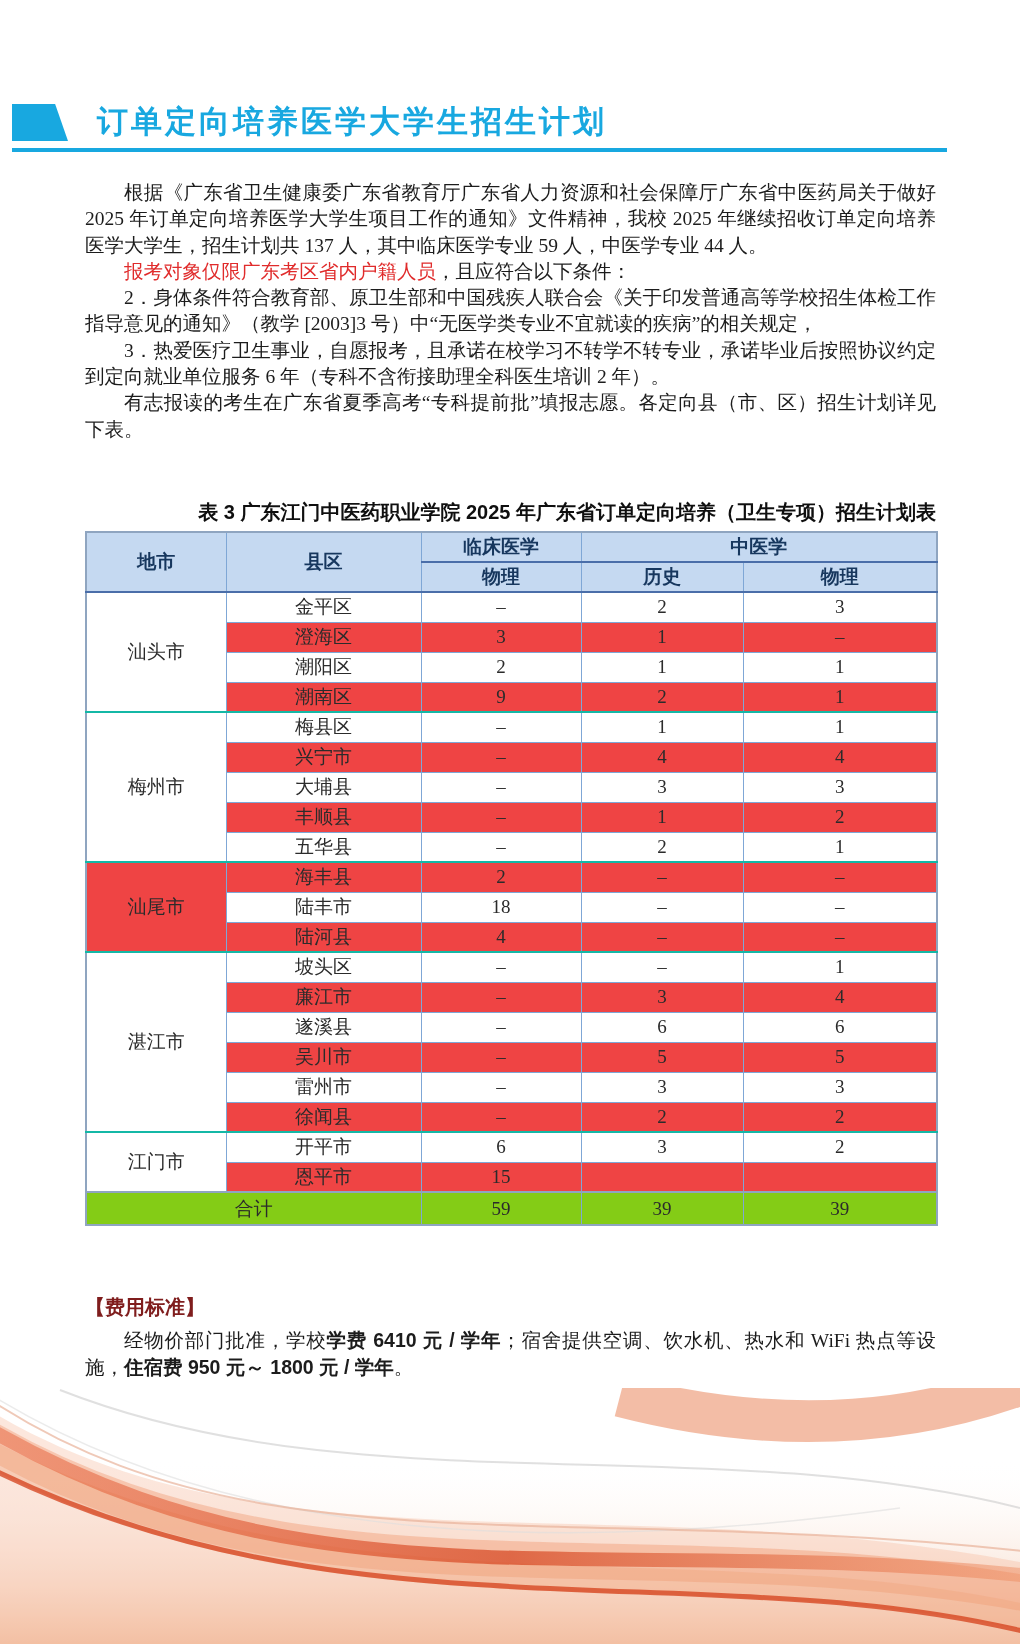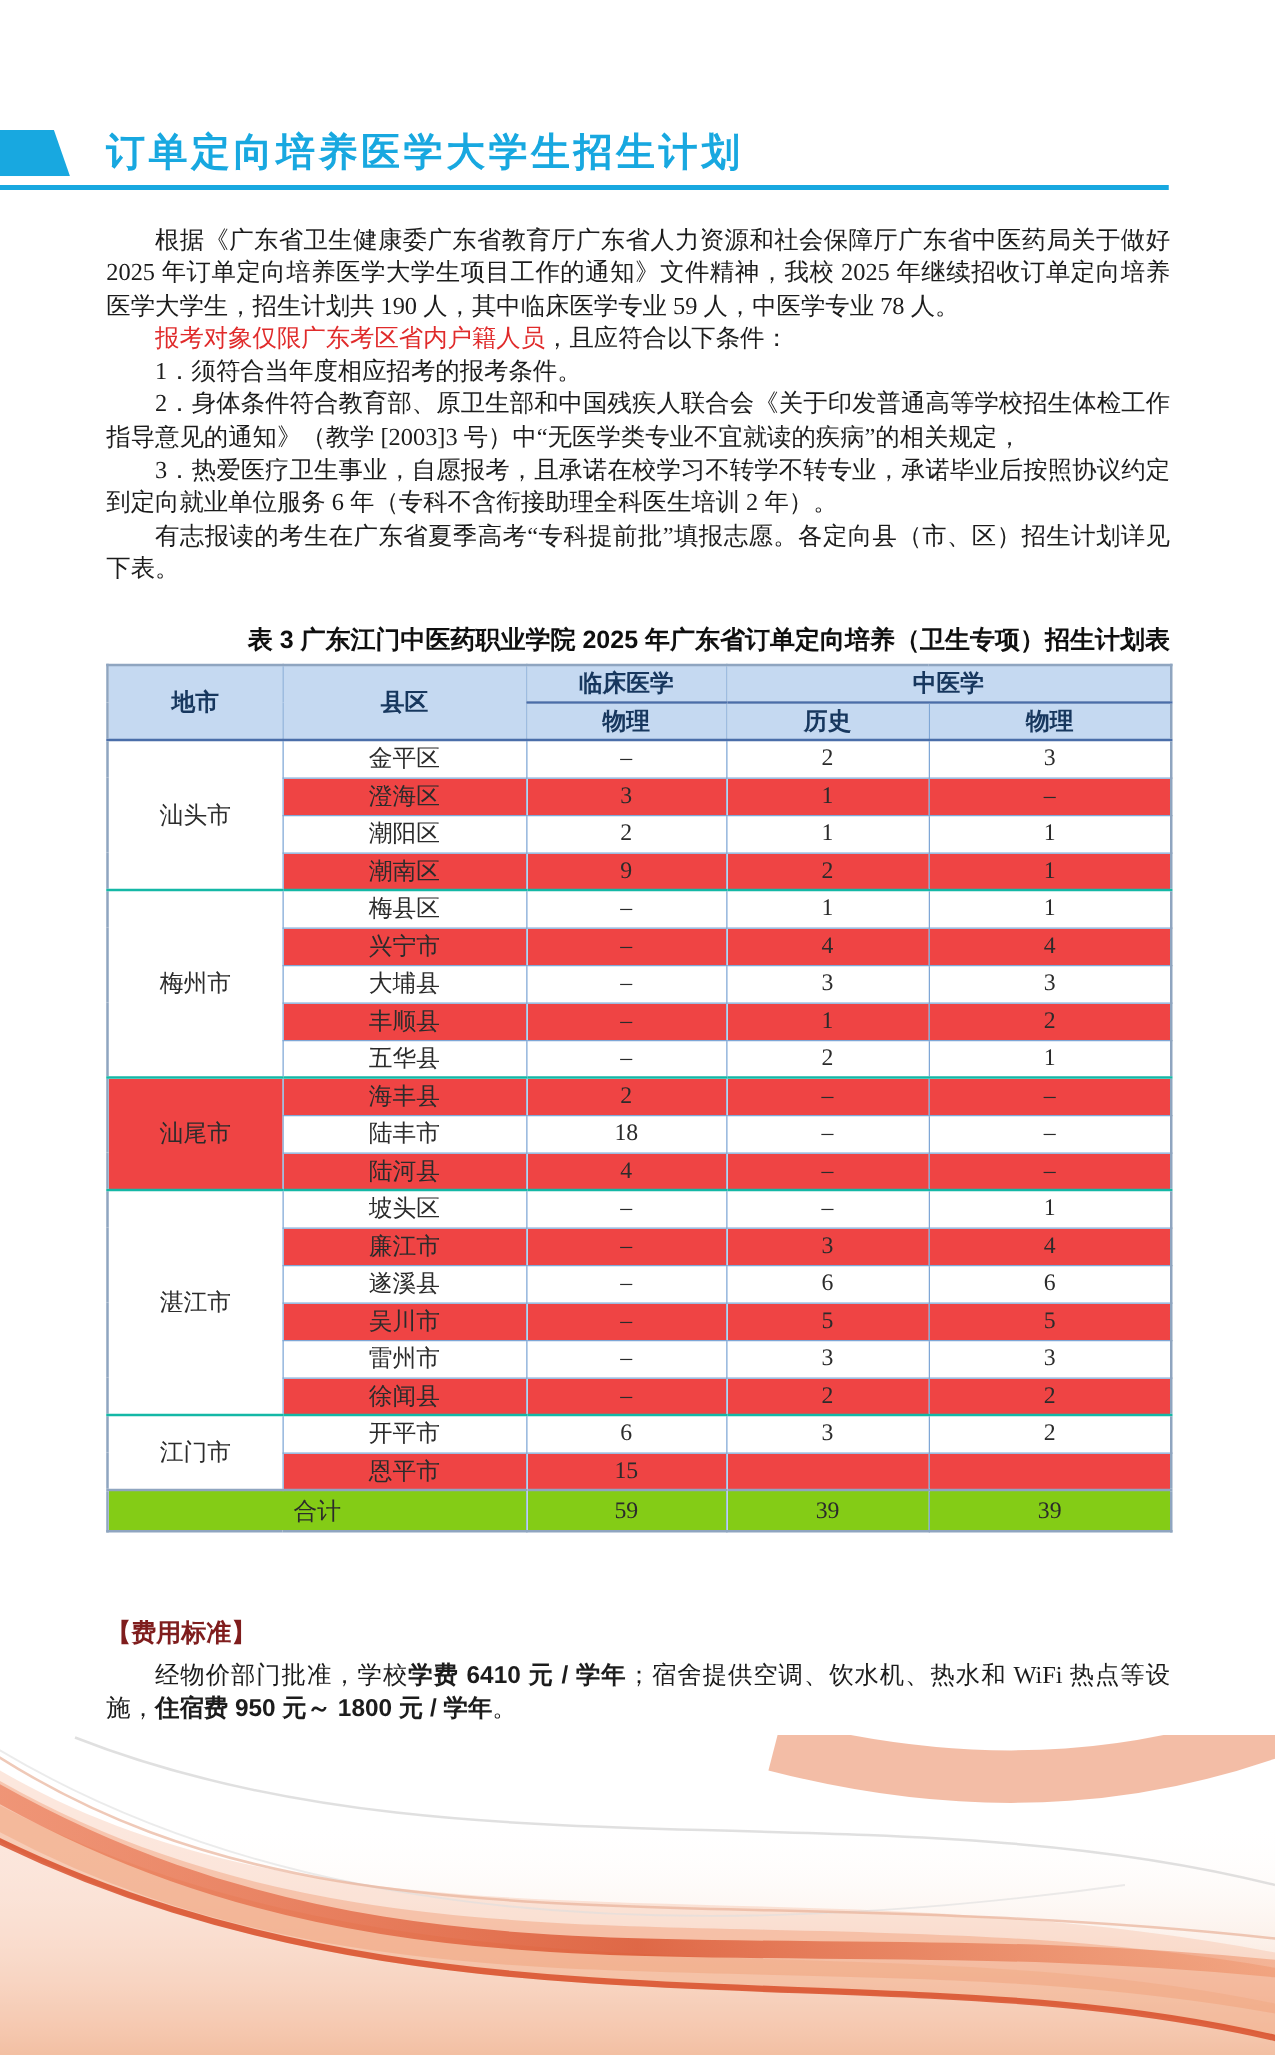--- a/index.html
+++ b/index.html
@@ -3,21 +3,21 @@
 <meta charset="utf-8">
 <style>
   * { margin:0; padding:0; box-sizing:border-box; }
   html,body { background:#ffffff; }
   .page {
     position:relative; width:1020px; height:1644px; background:#ffffff;
     overflow:hidden; font-family:"Liberation Serif","DejaVu Serif",serif; color:#1c1c1c;
   }
 
   
-  .title-block { position:absolute; top:100px; left:0; width:935px; height:56px; }
+  .title-block { position:absolute; top:100px; left:12px; width:935px; height:56px; }
   .title-flag {
     position:absolute; left:0; top:4px; width:56px; height:37px; background:#18a8e0;
     clip-path:polygon(0 0, 77% 0, 100% 100%, 0 100%);
   }
   .page-title {
     position:absolute; left:85px; top:0; font-family:"Liberation Sans","DejaVu Sans",sans-serif;
     font-weight:bold; font-size:31px; line-height:44px; color:#18a8e0; letter-spacing:3px; white-space:nowrap;
   }
   .title-underline { position:absolute; left:0; top:48px; width:935px; height:4px; background:#18a8e0; }
 
@@ -65,23 +65,22 @@
 
 <div class="page">
 
   <div class="title-block">
     <div class="title-flag"></div>
     <div class="page-title">订单定向培养医学大学生招生计划</div>
     <div class="title-underline"></div>
   </div>
 
   <div class="content">
-    <p>根据《广东省卫生健康委广东省教育厅广东省人力资源和社会保障厅广东省中医药局关于做好 2025 年订单定向培养医学大学生项目工作的通知》文件精神，我校 2025 年继续招收订单定向培养医学大学生，招生计划共 190 人，其中临床医学专业 59 人，中医学专业 78 人。</p>
+    <p>根据《广东省卫生健康委广东省教育厅广东省人力资源和社会保障厅广东省中医药局关于做好 2025 年订单定向培养医学大学生项目工作的通知》文件精神，我校 2025 年继续招收订单定向培养医学大学生，招生计划共 137 人，其中临床医学专业 59 人，中医学专业 44 人。</p>
     <p><span class="red-text">报考对象仅限广东考区省内户籍人员</span><span>，且应符合以下条件：</span></p>
-    <p>1．须符合当年度相应招考的报考条件。</p>
     <p>2．身体条件符合教育部、原卫生部和中国残疾人联合会《关于印发普通高等学校招生体检工作指导意见的通知》（教学 [2003]3 号）中“无医学类专业不宜就读的疾病”的相关规定，</p>
     <p>3．热爱医疗卫生事业，自愿报考，且承诺在校学习不转学不转专业，承诺毕业后按照协议约定到定向就业单位服务 6 年（专科不含衔接助理全科医生培训 2 年）。</p>
     <p>有志报读的考生在广东省夏季高考“专科提前批”填报志愿。各定向县（市、区）招生计划详见下表。</p>
   </div>
 
   <div class="table-section">
     <div class="table-caption">表 3 广东江门中医药职业学院 2025 年广东省订单定向培养（卫生专项）招生计划表</div>
     <table class="enroll">
       <colgroup>
         <col style="width:140px">

